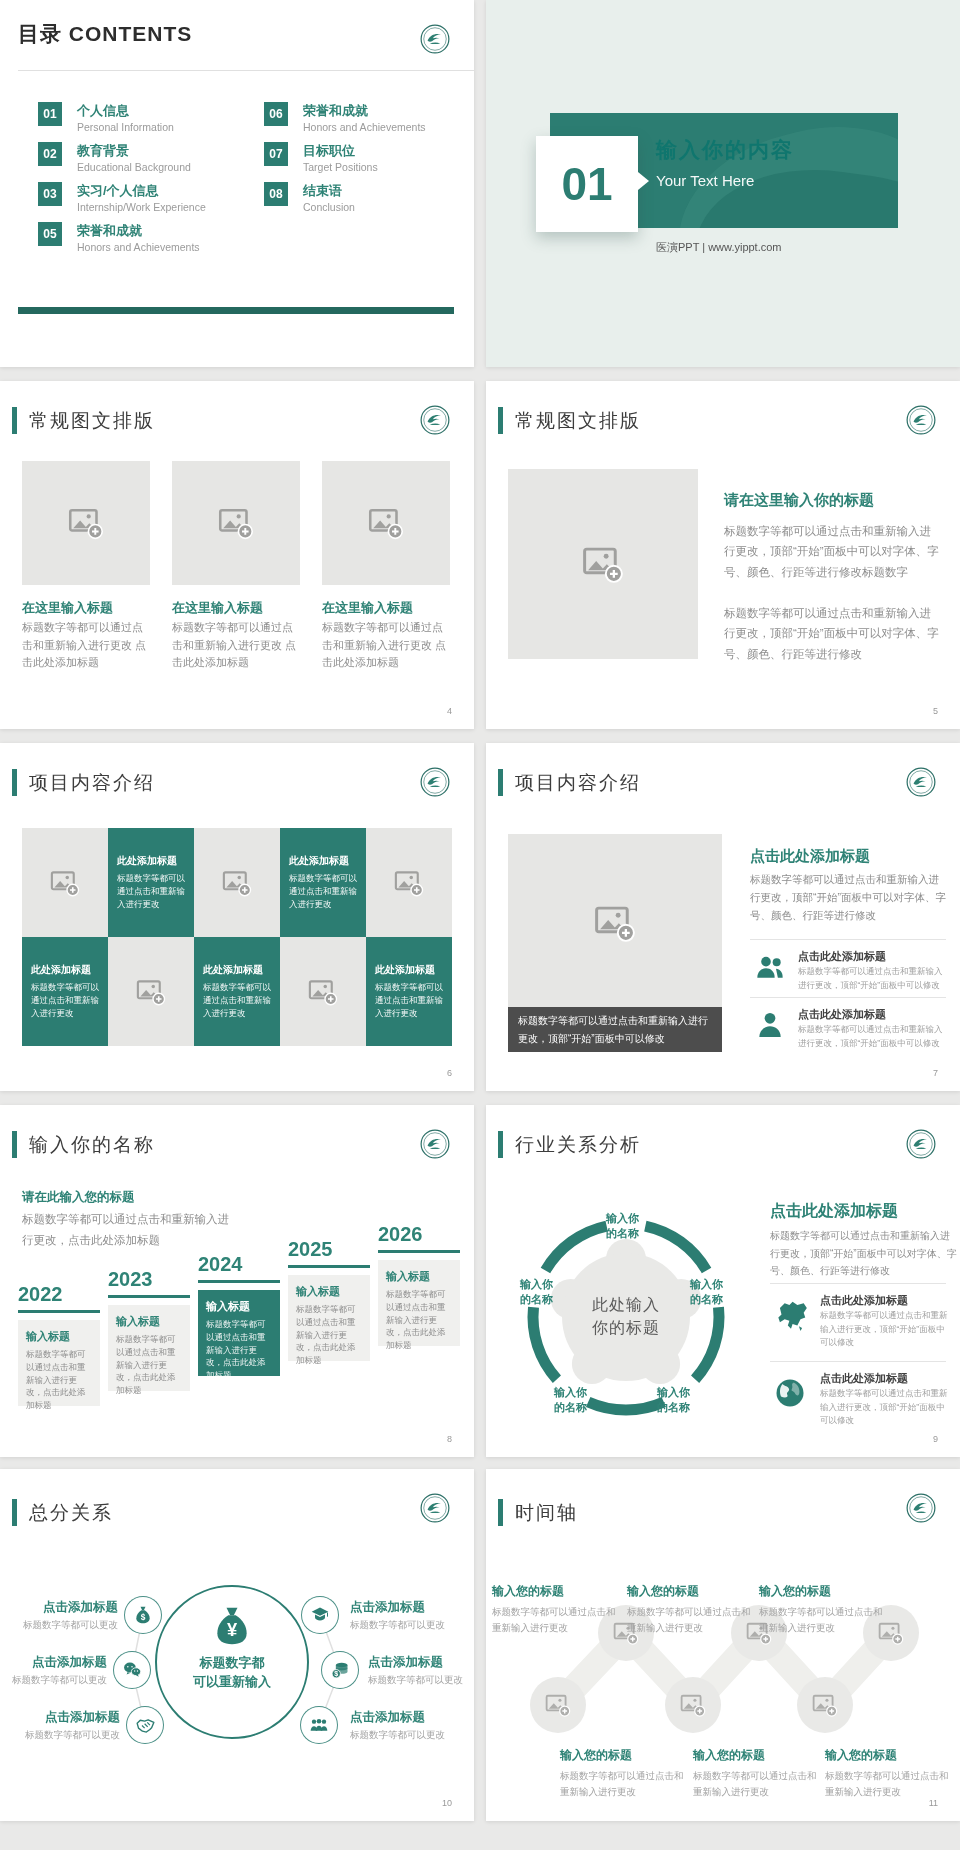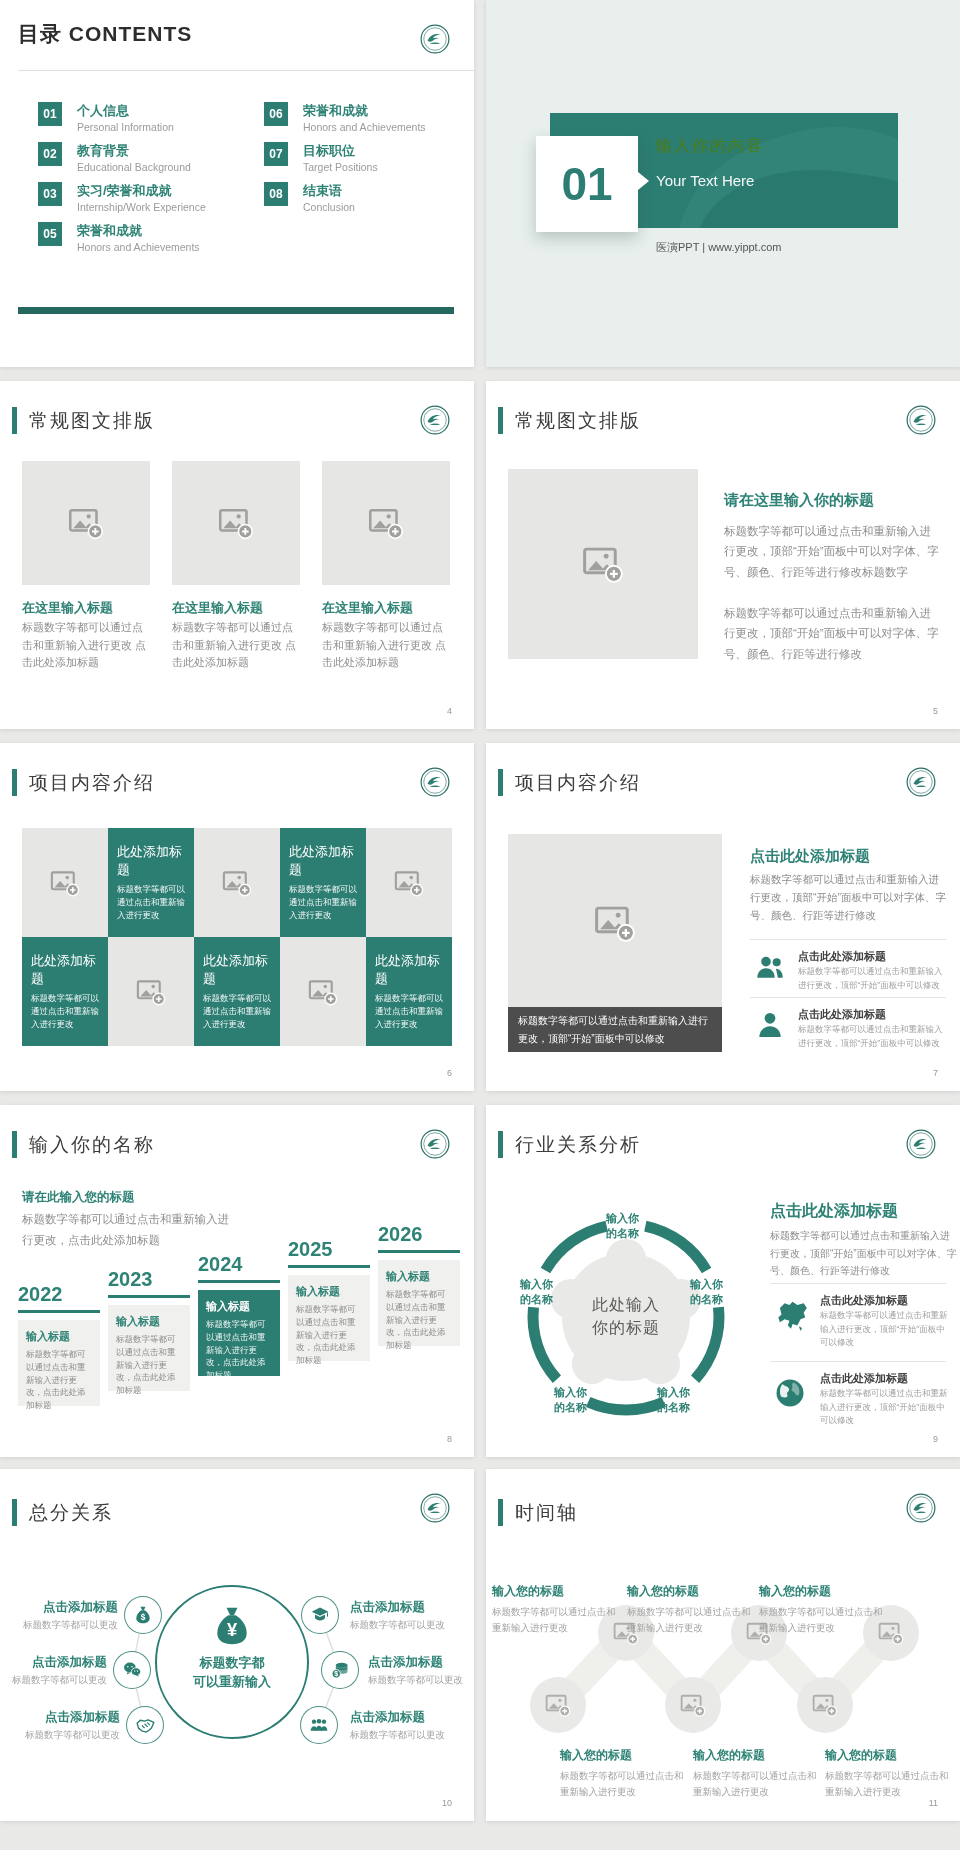--- a/index.html
+++ b/index.html
@@ -32,36 +32,36 @@
 
 .mintbg{background:var(--mint)}
 .banner{position:absolute;left:64px;top:113px;width:348px;height:115px;background:var(--teal);overflow:hidden}
 .wave1{position:absolute;right:-50px;top:18px;width:270px;height:190px;background:#3a8a7e;opacity:.55;border-radius:48%;transform:rotate(-14deg)}
 .wave2{position:absolute;right:-95px;top:60px;width:300px;height:200px;background:#1f6d63;opacity:.5;border-radius:45%;transform:rotate(8deg)}
 .numbox{position:absolute;left:50px;top:136px;width:102px;height:96px;background:#fff;
   box-shadow:0 6px 14px rgba(50,85,80,.28);display:flex;align-items:center;justify-content:center}
 .numbox div{font-size:46px;font-weight:bold;color:var(--teal)}
 .numarrow{position:absolute;left:152px;top:172px;width:0;height:0;
   border-top:9px solid transparent;border-bottom:9px solid transparent;border-left:11px solid #fff}
-.ban-t1{position:absolute;left:170px;top:136px;font-size:16px;font-weight:normal;color:#4d7c0f;letter-spacing:2px}
+.ban-t1{position:absolute;left:170px;top:136px;font-size:21px;font-weight:bold;color:#0f766e;letter-spacing:2px}
 .ban-t2{position:absolute;left:170px;top:172px;font-size:15px;color:rgba(255,255,255,.95)}
 .brand{position:absolute;left:170px;top:240px;font-size:11px;color:#555}
 
 .ph{position:absolute;background:var(--ph);display:flex;align-items:center;justify-content:center}
 .icimg{color:var(--phicon)}
 .li-t{position:absolute;font-size:13px;font-weight:bold;color:var(--tealtext)}
 .li-b{position:absolute;font-size:11px;color:var(--gray);line-height:1.6}
 .h-teal{position:absolute;font-weight:bold;color:var(--tealtext)}
 .p-gray{position:absolute;color:var(--gray)}
 .rule{position:absolute;height:1px;background:#e4e4e4}
 
 .cb{position:absolute;left:22px;top:85px;display:grid;grid-template-columns:repeat(5,86px);grid-auto-rows:109px}
 .cb-c.img{background:var(--ph);display:flex;align-items:center;justify-content:center}
 .cb-c.teal{background:var(--teal);color:#fff;display:flex;flex-direction:column;justify-content:center;padding:0 9px}
-.cb-t{font-size:13px;font-weight:normal;margin-bottom:4px}
+.cb-t{font-size:10px;font-weight:bold;margin-bottom:4px}
 .cb-b{font-size:8.5px;line-height:1.55;opacity:.95}
 
 .cap{position:absolute;left:0;bottom:0;width:100%;background:#4d4d4d;color:#fff;
   font-size:10px;line-height:1.75;padding:5px 10px}
 
 .it-ic{position:absolute;color:var(--teal)}
 .it-t{position:absolute;font-size:11px;font-weight:bold;color:#414141}
 .it-b{position:absolute;font-size:8.5px;color:#a0a0a0;line-height:1.6}
 
 .step{position:absolute;width:82px}
@@ -199,21 +199,21 @@
     <div class="c-item">
       <div class="c-num">02</div>
       <div>
           <div class="c-zh">教育背景</div>
            <div class="c-en">Educational Background</div>
         </div>
     </div>
     <div class="c-item">
       <div class="c-num">03</div>
       <div>
-          <div class="c-zh">实习/荣誉和成就</div>
+          <div class="c-zh">实习/个人信息</div>
            <div class="c-en">Internship/Work Experience</div>
         </div>
     </div>
     <div class="c-item">
       <div class="c-num">05</div>
       <div>
           <div class="c-zh">荣誉和成就</div>
            <div class="c-en">Honors and Achievements</div>
         </div>
     </div>

